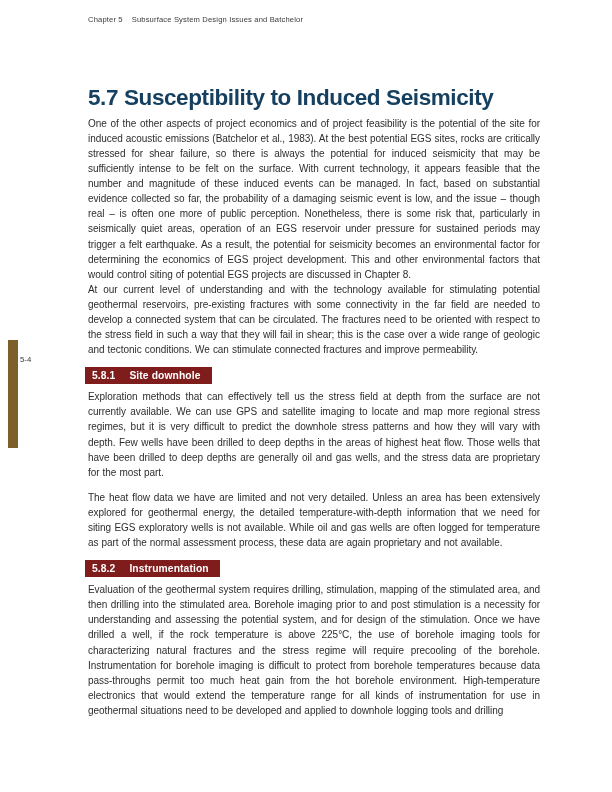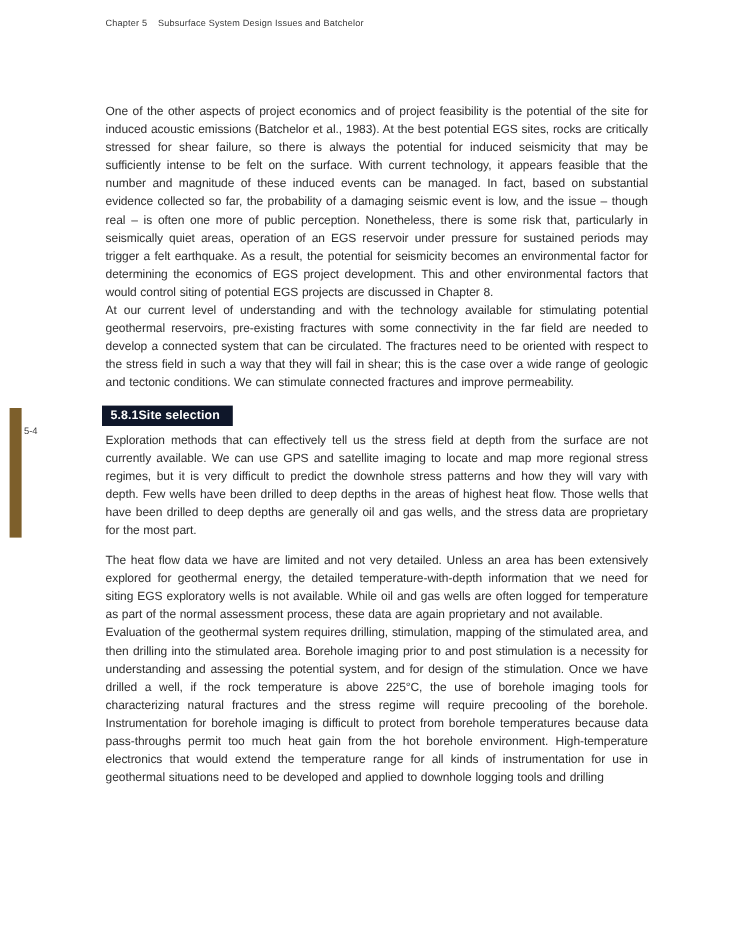--- a/index.html
+++ b/index.html
@@ -56,49 +56,57 @@
     color: #2d2d2d;
     margin: 0;
     letter-spacing: -0.05px;
     word-spacing: 0.35px;
   }
   p.body.follow { margin-top: 10px; }
   .sub-heading-row { margin: 8px 0 5px -3px; }
   .sub-heading {
     display: inline-flex;
     align-items: flex-start;
-    background: #0f172a;
+    gap: 14px;
+    background: #7f1d1d;
     color: #ffffff;
     font-weight: 700;
     font-size: 10.3px;
     padding: 3px 11px 3px 7px;
     letter-spacing: 0.1px;
   }
 </style>
 </head>
 <body>
 
 <div class="running-header">
   <span>Chapter 5</span>
   <span>Subsurface System Design Issues and Batchelor</span>
 </div>
 
 <div class="side-tab"></div>
 <div class="page-number">5-4</div>
 
 <div class="content">
 
+  <h1 class="sec-title">5.7 Susceptibility to Induced Seismicity</h1>
   <p class="body">One of the other aspects of project economics and of project feasibility is the potential of the site for induced acoustic emissions (Batchelor et al., 1983). At the best potential EGS sites, rocks are critically stressed for shear failure, so there is always the potential for induced seismicity that may be sufficiently intense to be felt on the surface. With current technology, it appears feasible that the number and magnitude of these induced events can be managed. In fact, based on substantial evidence collected so far, the probability of a damaging seismic event is low, and the issue – though real – is often one more of public perception. Nonetheless, there is some risk that, particularly in seismically quiet areas, operation of an EGS reservoir under pressure for sustained periods may trigger a felt earthquake. As a result, the potential for seismicity becomes an environmental factor for determining the economics of EGS project development. This and other environmental factors that would control siting of potential EGS projects are discussed in Chapter 8.</p>
 
   <p class="body">At our current level of understanding and with the technology available for stimulating potential geothermal reservoirs, pre-existing fractures with some connectivity in the far field are needed to develop a connected system that can be circulated. The fractures need to be oriented with respect to the stress field in such a way that they will fail in shear; this is the case over a wide range of geologic and tectonic conditions. We can stimulate connected fractures and improve permeability.</p>
 
   <div class="sub-heading-row">
     <span class="sub-heading">
       <span>5.8.1</span>
-      <span>Site selection</span>
+      <span>Site downhole</span>
     </span>
   </div>
   <p class="body">Exploration methods that can effectively tell us the stress field at depth from the surface are not currently available. We can use GPS and satellite imaging to locate and map more regional stress regimes, but it is very difficult to predict the downhole stress patterns and how they will vary with depth. Few wells have been drilled to deep depths in the areas of highest heat flow. Those wells that have been drilled to deep depths are generally oil and gas wells, and the stress data are proprietary for the most part.</p>
   <p class="body follow">The heat flow data we have are limited and not very detailed. Unless an area has been extensively explored for geothermal energy, the detailed temperature-with-depth information that we need for siting EGS exploratory wells is not available. While oil and gas wells are often logged for temperature as part of the normal assessment process, these data are again proprietary and not available.</p>
 
+  <div class="sub-heading-row">
+    <span class="sub-heading">
+      <span>5.8.2</span>
+      <span>Instrumentation</span>
+    </span>
+  </div>
   <p class="body">Evaluation of the geothermal system requires drilling, stimulation, mapping of the stimulated area, and then drilling into the stimulated area. Borehole imaging prior to and post stimulation is a necessity for understanding and assessing the potential system, and for design of the stimulation. Once we have drilled a well, if the rock temperature is above 225°C, the use of borehole imaging tools for characterizing natural fractures and the stress regime will require precooling of the borehole. Instrumentation for borehole imaging is difficult to protect from borehole temperatures because data pass-throughs permit too much heat gain from the hot borehole environment. High-temperature electronics that would extend the temperature range for all kinds of instrumentation for use in geothermal situations need to be developed and applied to downhole logging tools and drilling</p>
 
 </div>
 
 </body></html>

